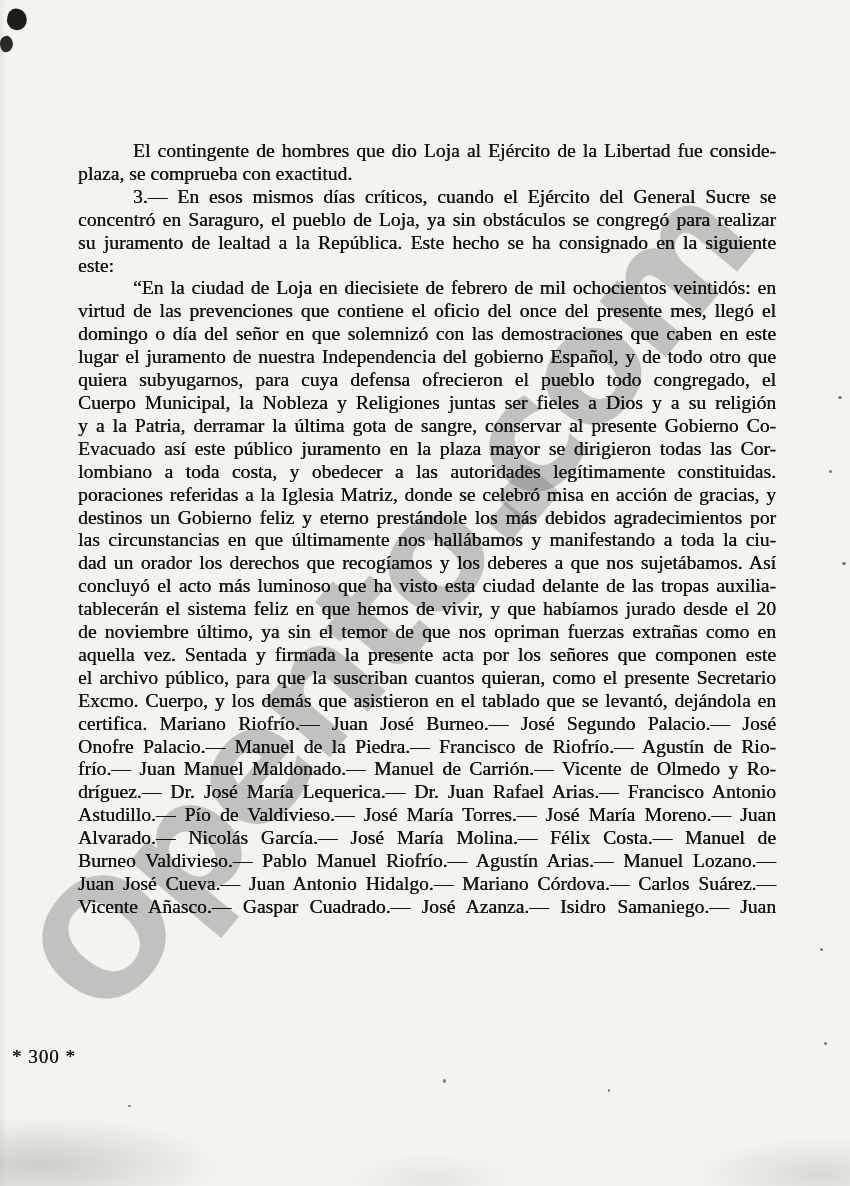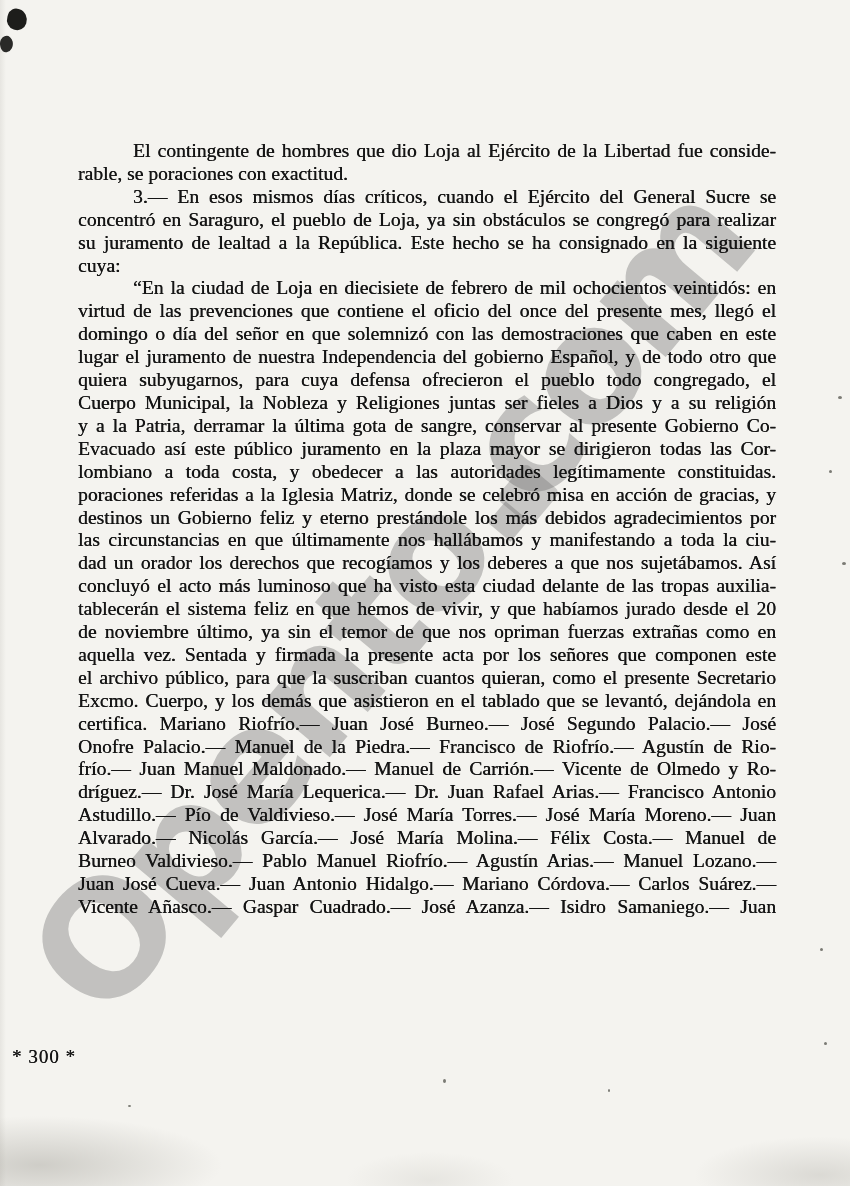--- a/index.html
+++ b/index.html
@@ -99,25 +99,25 @@
 </style>
 </head>
 <body>
 
 <div class="page">
   <div class="watermark">Opento.com</div>
   <div class="wm-overlap"></div>
 
   <div class="text-block">
       <div class="line first">El contingente de hombres que dio Loja al Ejército de la Libertad fue conside-</div>
-      <div class="line lastline no-stretch">rable, se poraciones con exactitud.</div>
+      <div class="line lastline no-stretch">plaza, se comprueba con exactitud.</div>
       <div class="line first">3.— En esos mismos días críticos, cuando el Ejército del General Sucre se</div>
       <div class="line">concentró en Saraguro, el pueblo de Loja, ya sin obstáculos se congregó para realizar</div>
       <div class="line">su juramento de lealtad a la República.  Este hecho se ha consignado en la siguiente</div>
-      <div class="line lastline no-stretch">cuya:</div>
+      <div class="line lastline no-stretch">este:</div>
       <div class="line first">“En la ciudad de Loja en diecisiete de febrero de mil ochocientos veintidós:  en</div>
       <div class="line">virtud de las prevenciones que contiene el oficio del once del presente mes, llegó el</div>
       <div class="line">domingo o día del señor en que solemnizó con las demostraciones que caben en este</div>
       <div class="line">lugar el juramento de nuestra Independencia del gobierno Español, y de todo otro que</div>
       <div class="line">quiera subyugarnos, para cuya defensa ofrecieron el pueblo todo congregado, el</div>
       <div class="line">Cuerpo Municipal, la Nobleza y Religiones  juntas ser fieles a Dios y a su religión</div>
       <div class="line">y a la Patria, derramar la última gota de sangre, conservar al presente Gobierno Co-</div>
       <div class="line">Evacuado así este público juramento en la plaza mayor se dirigieron todas las Cor-</div>
       <div class="line">lombiano a toda costa, y obedecer a las autoridades legítimamente constituidas.</div>
       <div class="line">poraciones referidas a la Iglesia Matriz, donde se celebró misa en acción de gracias, y</div>

